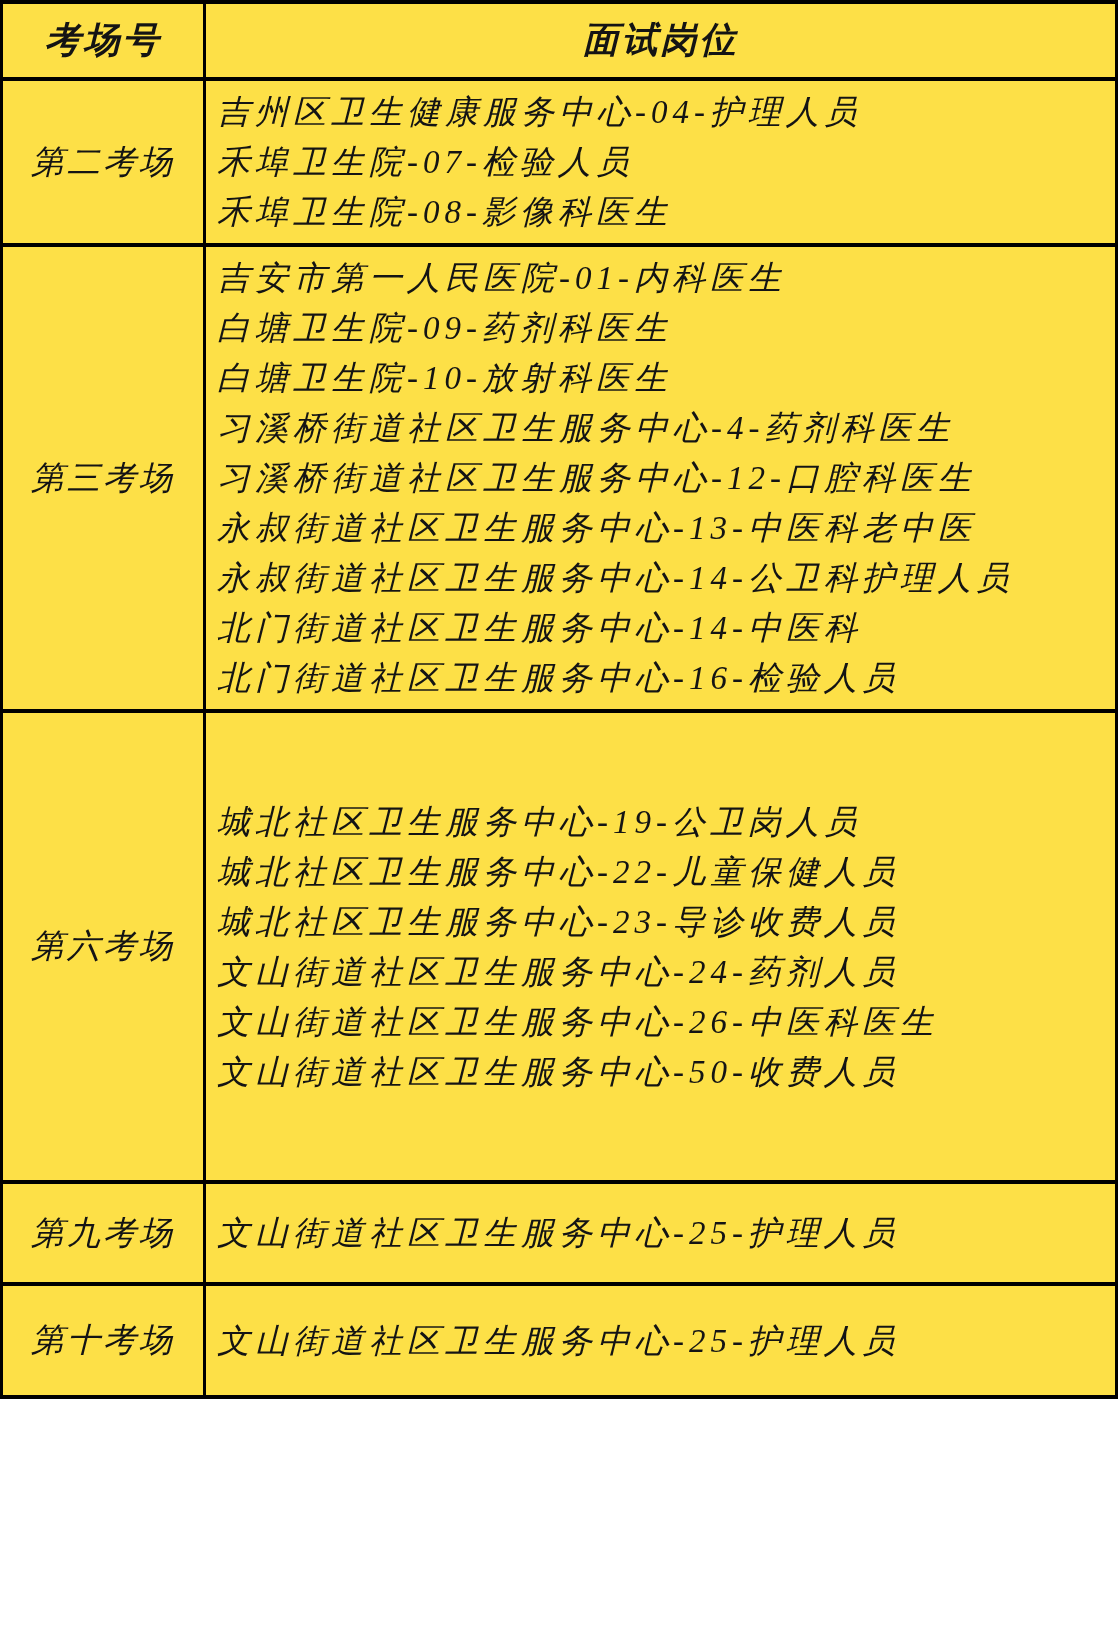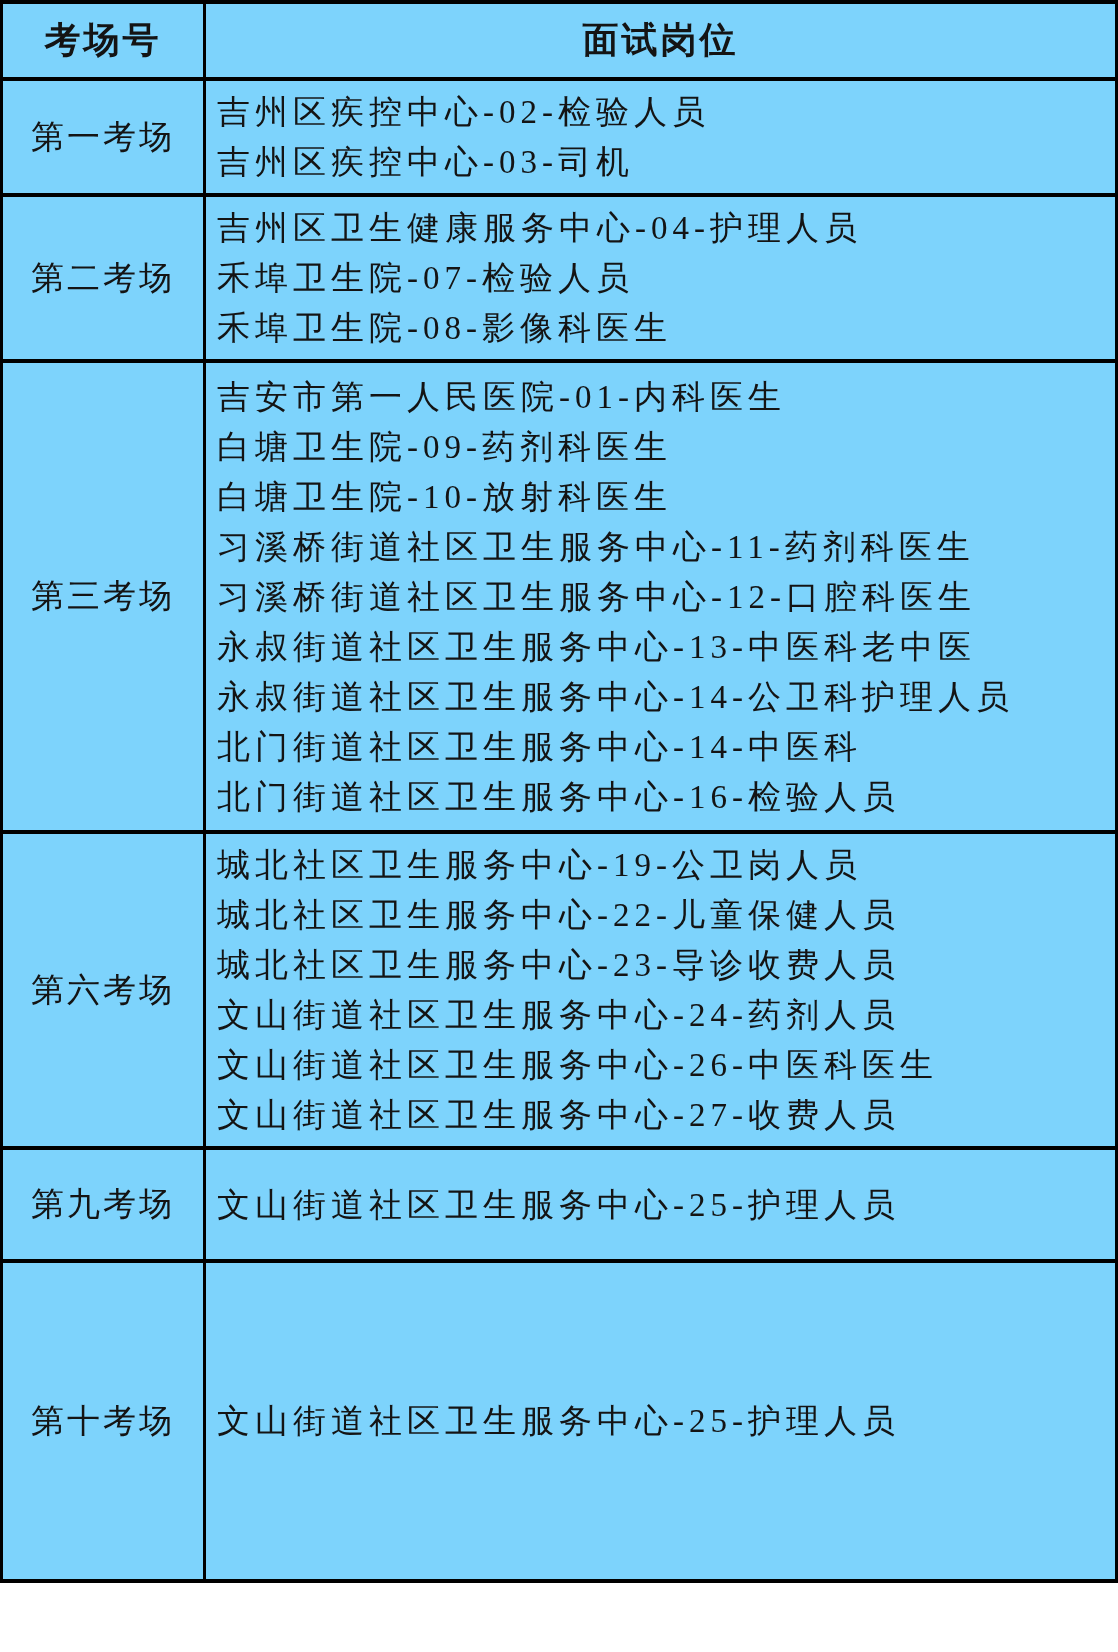--- a/index.html
+++ b/index.html
@@ -18,21 +18,22 @@
     table-layout: fixed;
     width: 1118px;
   }
   .exam-table col.room-col { width: 203px; }
   .exam-table th,
   .exam-table td {
     border-style: solid;
     border-color: #000000;
     border-width: 4px 3px;
     vertical-align: middle;
-    background: #7dd3fc;
+    background: #fde047;
+    font-style: italic;
   }
   .exam-table thead tr { height: 77px; }
   .exam-table th {
     font-size: 36px;
     font-weight: bold;
     letter-spacing: 3px;
     text-align: center;
   }
   .room-cell {
     font-size: 33px;
@@ -70,63 +71,56 @@
     <col class="room-col">
     <col class="position-col">
   </colgroup>
   <thead>
     <tr>
       <th>考场号</th>
       <th>面试岗位</th>
     </tr>
   </thead>
   <tbody>
-  <tr>
-    <td class="room-cell">第一考场</td>
-    <td class="positions-cell">
-          <div class="position-line">吉州区疾控中心-02-检验人员</div>
-          <div class="position-line">吉州区疾控中心-03-司机</div>
-        </td>
-  </tr>
 
   <tr>
     <td class="room-cell">第二考场</td>
     <td class="positions-cell">
           <div class="position-line">吉州区卫生健康服务中心-04-护理人员</div>
           <div class="position-line">禾埠卫生院-07-检验人员</div>
           <div class="position-line">禾埠卫生院-08-影像科医生</div>
         </td>
   </tr>
 
   <tr>
     <td class="room-cell">第三考场</td>
     <td class="positions-cell">
           <div class="position-line">吉安市第一人民医院-01-内科医生</div>
           <div class="position-line">白塘卫生院-09-药剂科医生</div>
           <div class="position-line">白塘卫生院-10-放射科医生</div>
-          <div class="position-line">习溪桥街道社区卫生服务中心-11-药剂科医生</div>
+          <div class="position-line">习溪桥街道社区卫生服务中心-4-药剂科医生</div>
           <div class="position-line">习溪桥街道社区卫生服务中心-12-口腔科医生</div>
           <div class="position-line">永叔街道社区卫生服务中心-13-中医科老中医</div>
           <div class="position-line">永叔街道社区卫生服务中心-14-公卫科护理人员</div>
           <div class="position-line">北门街道社区卫生服务中心-14-中医科</div>
           <div class="position-line">北门街道社区卫生服务中心-16-检验人员</div>
         </td>
   </tr>
 
 
 
   <tr>
     <td class="room-cell">第六考场</td>
     <td class="positions-cell">
           <div class="position-line">城北社区卫生服务中心-19-公卫岗人员</div>
           <div class="position-line">城北社区卫生服务中心-22-儿童保健人员</div>
           <div class="position-line">城北社区卫生服务中心-23-导诊收费人员</div>
           <div class="position-line">文山街道社区卫生服务中心-24-药剂人员</div>
           <div class="position-line">文山街道社区卫生服务中心-26-中医科医生</div>
-          <div class="position-line">文山街道社区卫生服务中心-27-收费人员</div>
+          <div class="position-line">文山街道社区卫生服务中心-50-收费人员</div>
         </td>
   </tr>
 
 
 
   <tr>
     <td class="room-cell">第九考场</td>
     <td class="positions-cell">
           <div class="position-line">文山街道社区卫生服务中心-25-护理人员</div>
         </td>

